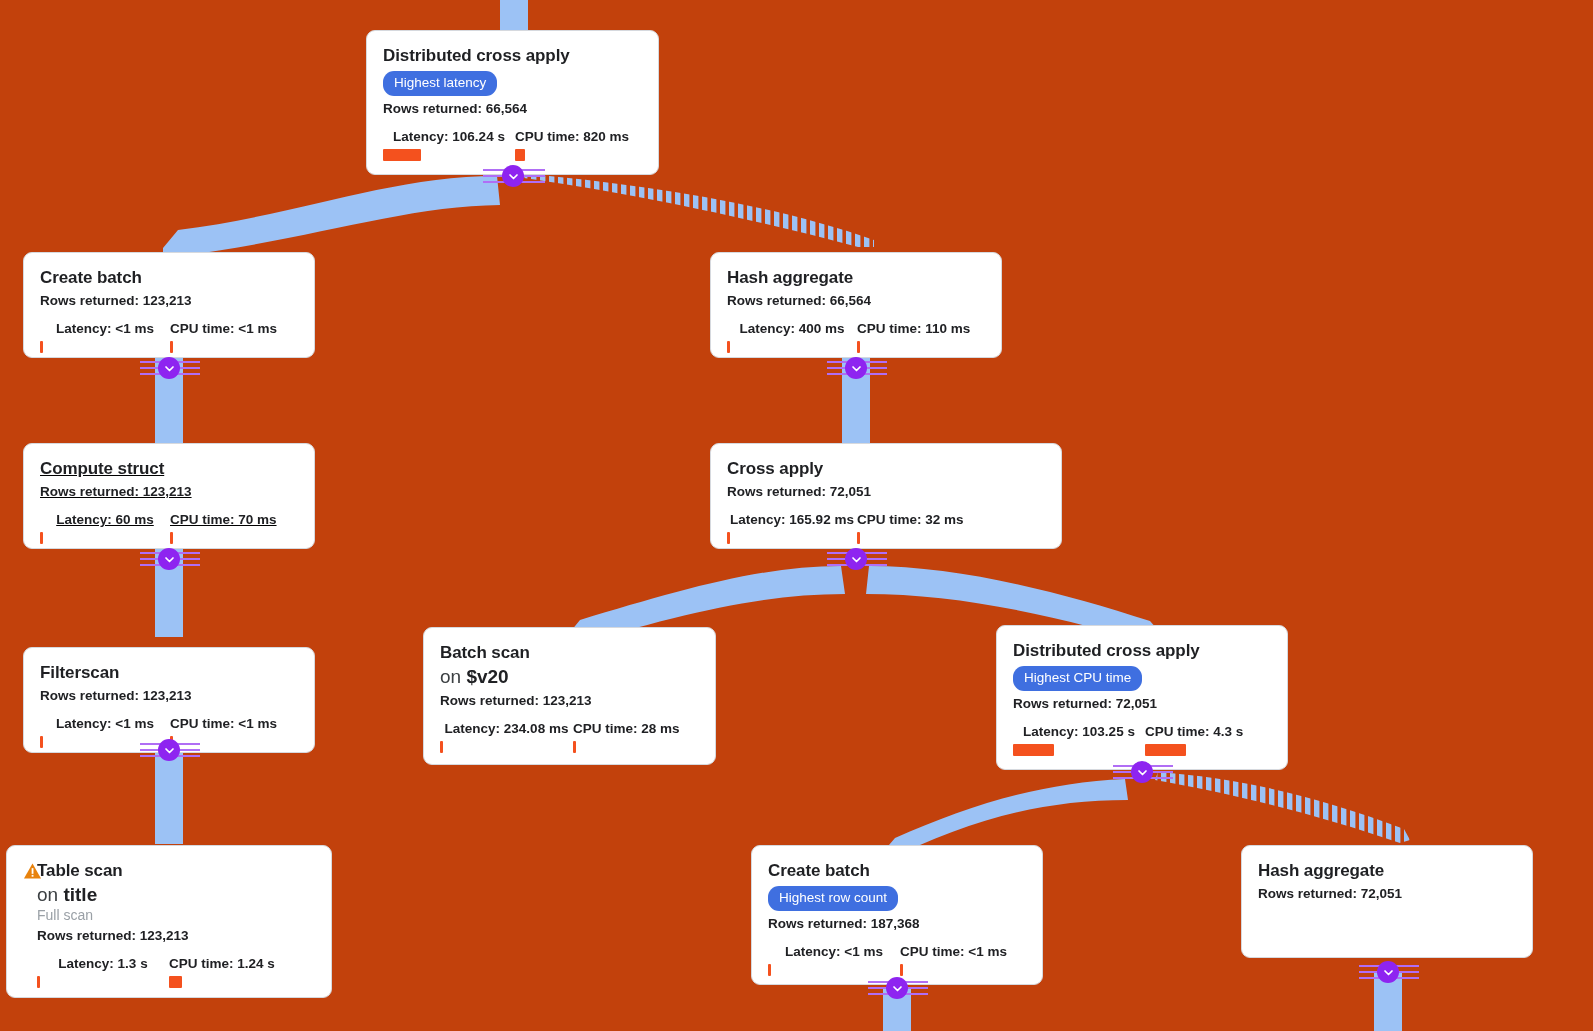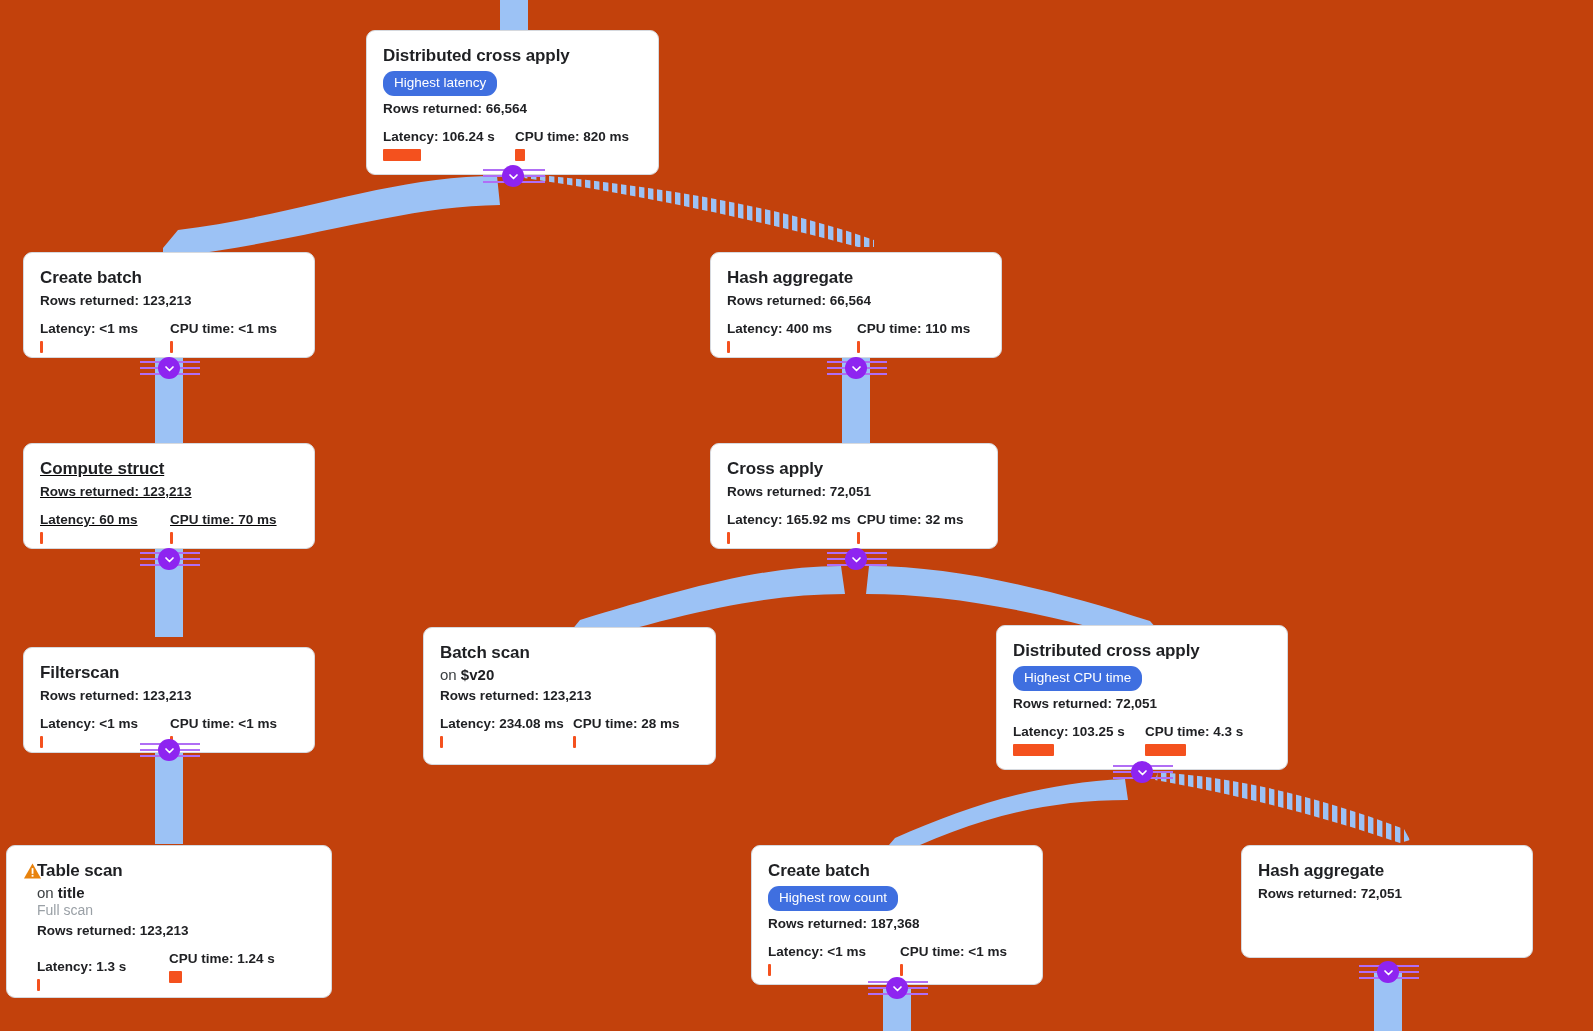--- a/index.html
+++ b/index.html
@@ -53,21 +53,21 @@
     margin-top: 5px;
     background: #3f6fe0;
     color: #ffffff;
     font-size: 13.5px;
     line-height: 1;
     padding: 5px 11px 6px 11px;
     border-radius: 11px;
     white-space: nowrap;
   }
   .sub-on {
-    font-size: 15px;
+    font-size: 19px;
     color: #3c4043;
     margin-top: 3px;
     font-weight: normal;
   }
   .sub-on b {
     font-weight: bold;
     color: #202124;
   }
   .sub-note {
     font-size: 14px;
@@ -81,20 +81,21 @@
     margin-top: 5px;
   }
   .metrics {
     display: flex;
     margin-top: 13px;
   }
   .metric {
     font-size: 13.5px;
     font-weight: bold;
     color: #202124;
+    text-align: center;
   }
   .metric .mlabel { white-space: nowrap; }
   .mbar {
     margin-top: 5px;
     height: 12px;
     background: #f4511e;
     border-radius: 1px;
   }
   .toggle {
     position: absolute;
@@ -262,21 +263,21 @@
       <i></i>
       <i></i>
       <i></i>
     </div>
   <div class="toggle" style="left:158px; top:548px;">
     <svg width="13" height="13" viewBox="0 0 13 13">
         <path d="M3 5 L6.5 8.5 L10 5" stroke="#ffffff" stroke-width="1.7" fill="none" stroke-linecap="round" stroke-linejoin="round"></path>
       </svg>
   </div>
 
-  <div class="node" style="left:710px; top:443px; width:288px; height:106px;">
+  <div class="node" style="left:710px; top:443px; width:352px; height:106px;">
     <div class="node-title">Cross apply</div>
     <div class="rows">Rows returned: 72,051</div>
     <div class="metrics">
       <div class="metric" style="width:130px;">
         <div class="mlabel">Latency: 165.92 ms</div>
         <div class="mbar" style="width:3px;"></div>
       </div>
       <div class="metric">
         <div class="mlabel">CPU time: 32 ms</div>
         <div class="mbar" style="width:3px;"></div>
@@ -365,21 +366,21 @@
     <svg class="warn-icon" viewBox="0 0 20 19">
       <path d="M10 1.5 L19 17.5 L1 17.5 Z" fill="#e8820c"></path>
       <rect x="9.1" y="6.5" width="1.9" height="6" fill="#ffffff"></rect>
       <rect x="9.1" y="13.6" width="1.9" height="1.9" fill="#ffffff"></rect>
     </svg>
     <div class="node-title">Table scan</div>
     <div class="sub-on"><span>on </span><b>title</b></div>
     <div class="sub-note">Full scan</div>
     <div class="rows">Rows returned: 123,213</div>
     <div class="metrics">
-      <div class="metric" style="width:132px;margin-top:8px;">
+      <div class="metric" style="width:132px;">
         <div class="mlabel">Latency: 1.3 s</div>
         <div class="mbar" style="width:3px;"></div>
       </div>
       <div class="metric">
         <div class="mlabel">CPU time: 1.24 s</div>
         <div class="mbar" style="width:13px;"></div>
       </div>
     </div>
   </div>
 

